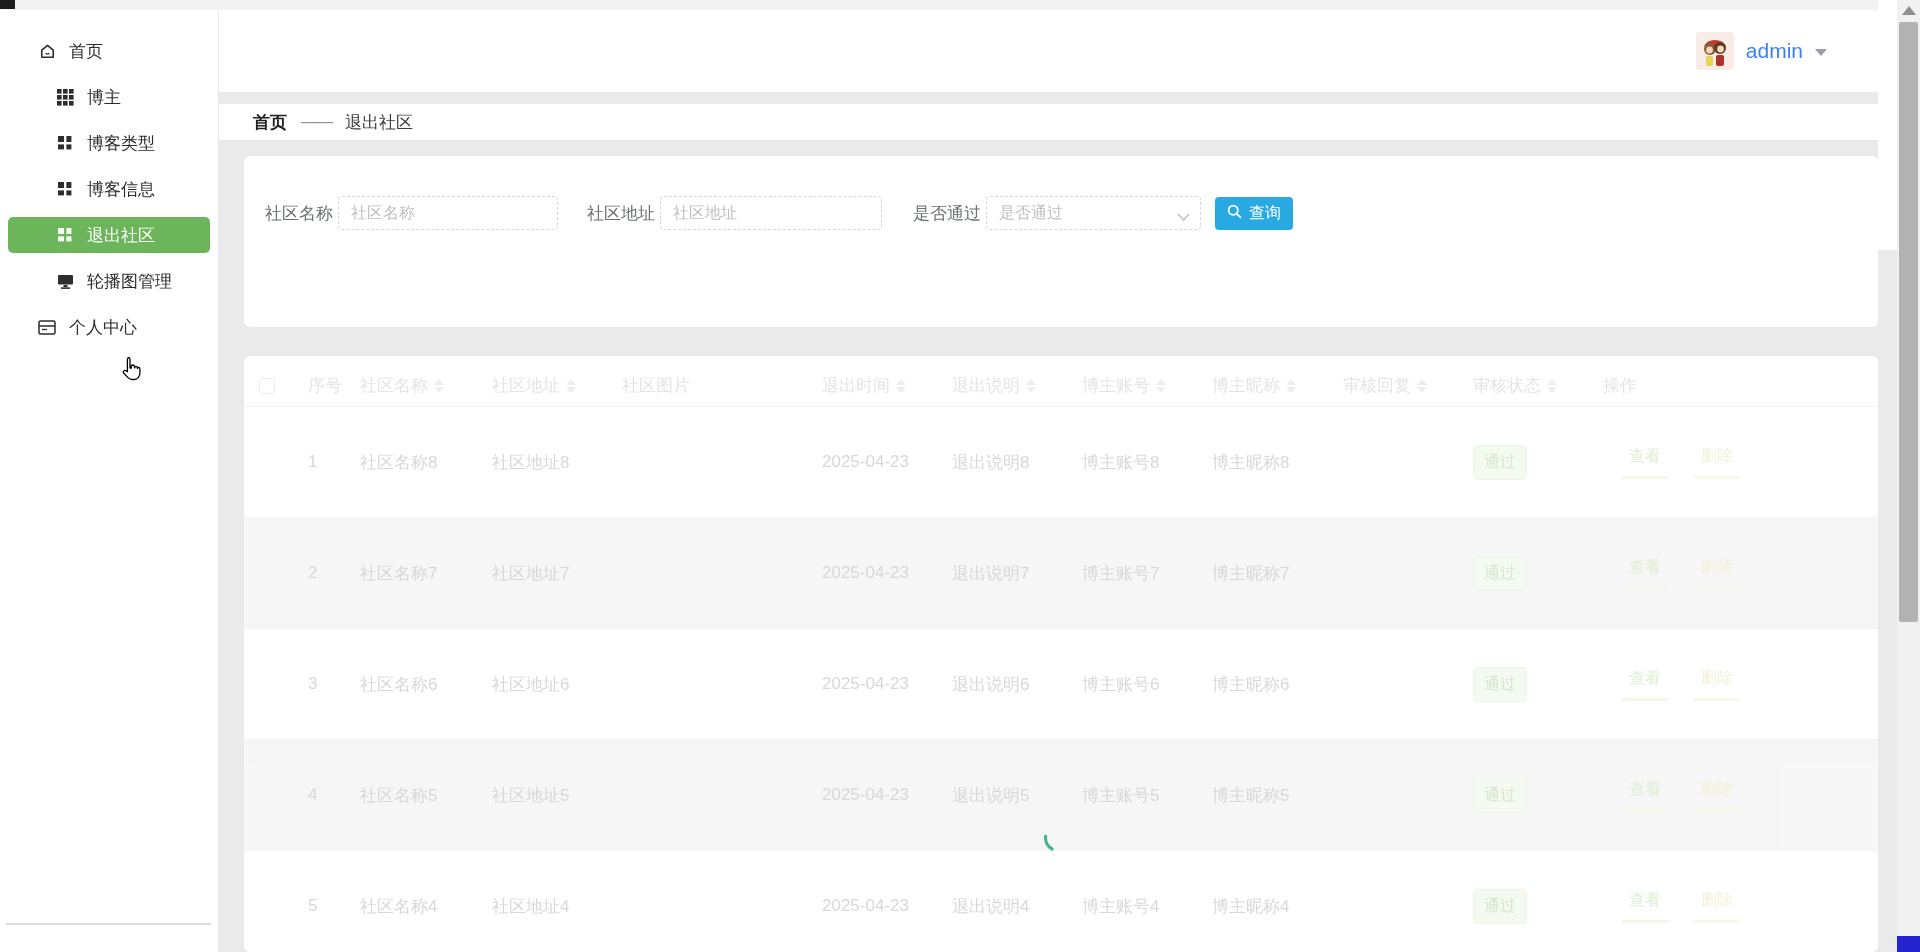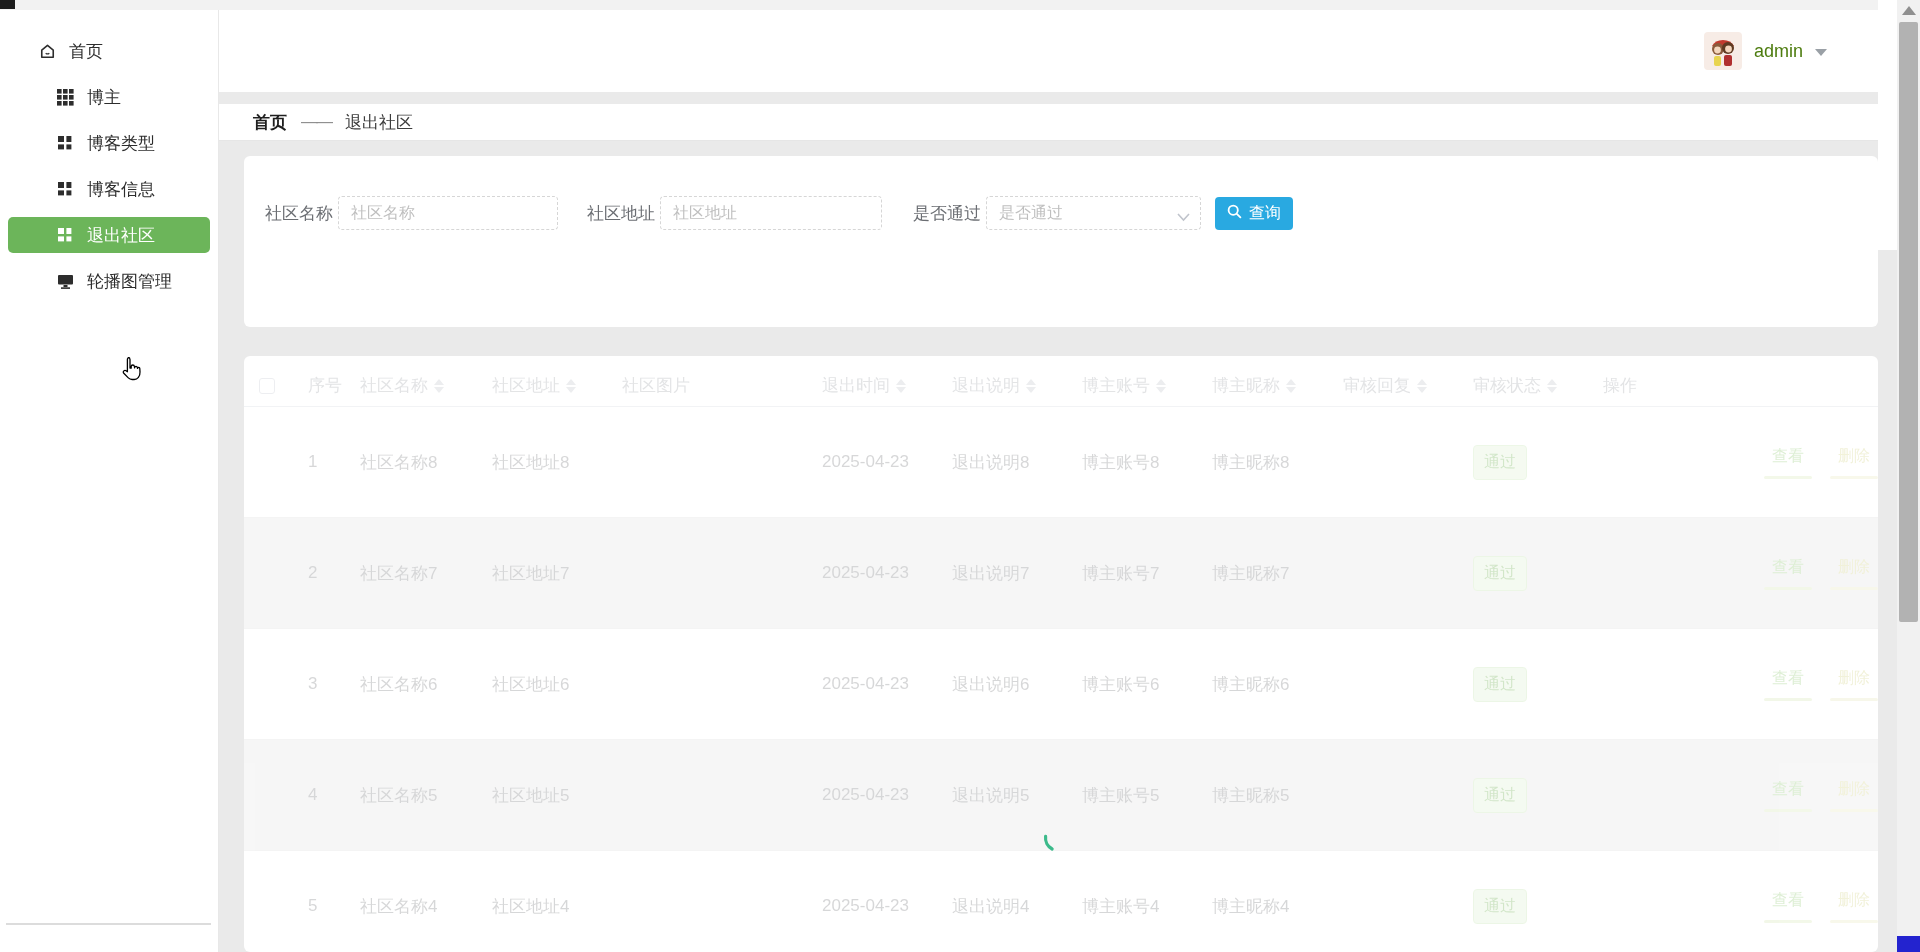--- a/index.html
+++ b/index.html
@@ -24,21 +24,21 @@
     height:36px; margin:5px 8px; }
   .s-item.active.sub { padding-left:48px; }
   .side-divider { position:absolute; left:6px; top:913px; width:205px; height:2px; background:#dcdcdc; }
 
   
   .header { position:absolute; left:219px; top:10px; width:1678px; height:82px; background:#fff; }
   .page-title { position:absolute; left:34px; top:0; height:82px; line-height:82px;
     font-size:34px; font-weight:900; color:#111; letter-spacing:1px; }
   .user-box { position:absolute; right:70px; top:0; height:82px; display:flex; align-items:center; gap:12px; cursor:pointer; }
   .avatar { width:38px; height:38px; border-radius:4px; overflow:hidden; }
-  .user-name { font-size:18px; color:#4d7c0f; }
+  .user-name { font-size:21px; color:#3b82f6; }
   .caret { width:0; height:0; border-left:6px solid transparent; border-right:6px solid transparent;
     border-top:7px solid #9aa0a6; margin-top:3px; }
 
   
   .main-bg { position:absolute; left:219px; top:92px; width:1678px; height:860px; background:#eaeaea; }
   .right-strip { position:absolute; left:1878px; top:0; width:19px; height:250px; background:#fff; }
 
   .breadcrumb { position:absolute; left:219px; top:104px; width:1659px; height:37px; background:#fff;
     display:flex; align-items:center; padding-left:34px; font-size:17px; border-bottom:1px solid #e6e6e6; }
   .bc-home { font-weight:bold; color:#1f1f1f; cursor:pointer; }
@@ -80,21 +80,21 @@
   .c10{width:130px;} .c11{width:285px;}
   .td { padding-left:10px; }
   .cb { width:16px; height:16px; border:1.5px solid #b9bdc6; border-radius:3px; background:#fff;
     display:inline-block; margin-left:5px; cursor:pointer; }
   .sort { display:inline-flex; flex-direction:column; gap:2px; cursor:pointer; }
   .sort i { display:block; width:0; height:0; border-left:5px solid transparent; border-right:5px solid transparent; }
   .sort .up { border-bottom:6px solid #b3b7be; }
   .sort .dn { border-top:6px solid #b3b7be; }
   .tag { display:inline-block; padding:6px 10px; border-radius:4px; background:#d7ecc8;
     border:1px solid #b8dfa0; color:#4d9e2a; font-size:16px; }
-  .acts { display:flex; gap:18px; padding-left:28px;justify-content:flex-end; }
+  .acts { display:flex; gap:24px; padding-left:28px; }
   .act { display:inline-flex; flex-direction:column; align-items:center; gap:9px; cursor:pointer; font-size:16px; }
   .act .ul { width:48px; height:3px; border-radius:2px; }
   .act.view { color:#7cbf5a; } .act.view .ul { background:#cfe3a8; }
   .act.del { color:#c9c96a; } .act.del .ul { background:#e3e3b0; }
 
   
   .spinner { position:absolute; left:1042px; top:822px; width:32px; height:32px; }
   .spinner svg { animation:none; }
 
   
@@ -178,20 +178,30 @@
         </div>
         <div class="s-item sub">
           <span class="ic">
             <svg width="17" height="15" viewBox="0 0 17 15">
               <rect x="1" y="1" width="15" height="9.5" rx="1" fill="currentColor"></rect>
               <rect x="6.5" y="11" width="4" height="2" fill="currentColor"></rect>
               <rect x="4" y="13.3" width="9" height="1.6" fill="currentColor"></rect>
             </svg>
           </span>
           <span>轮播图管理</span>
+        </div>
+        <div class="s-item top">
+          <span class="ic">
+            <svg width="18" height="15" viewBox="0 0 18 15">
+              <rect x="1" y="1" width="16" height="13" rx="1.5" fill="none" stroke="currentColor" stroke-width="1.5"></rect>
+              <line x1="1" y1="6" x2="17" y2="6" stroke="currentColor" stroke-width="1.5"></line>
+              <line x1="4" y1="9.5" x2="9" y2="9.5" stroke="currentColor" stroke-width="1.3"></line>
+            </svg>
+          </span>
+          <span>个人中心</span>
         </div>
       </div>
     <div class="side-divider"></div>
   </div>
 
   <div class="header">
     <div class="user-box">
       <div class="avatar">
         <svg width="38" height="38" viewBox="0 0 38 38">
           <rect width="38" height="38" fill="#f7ece6"></rect>

